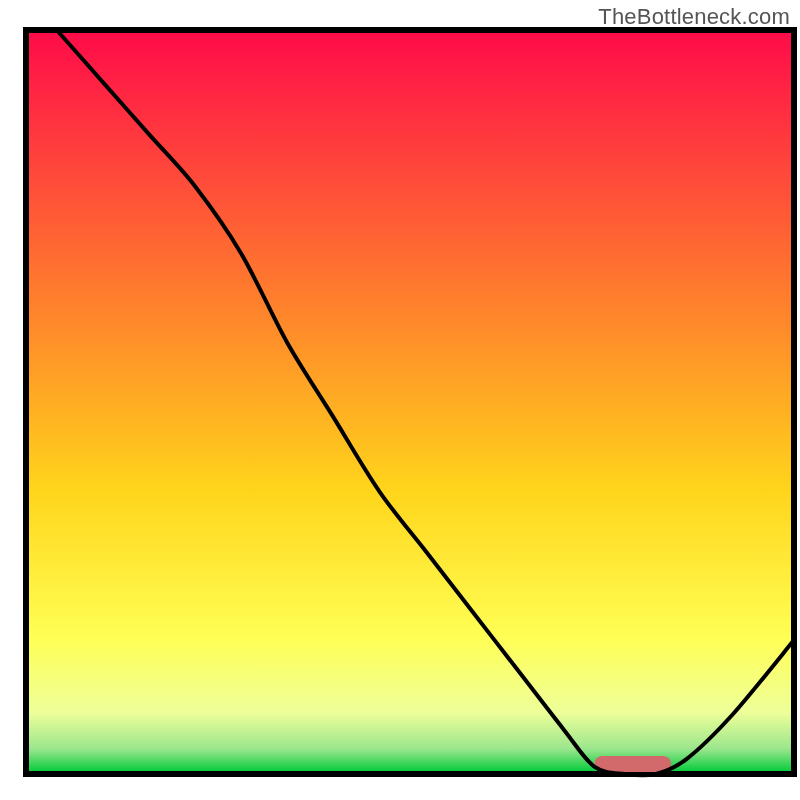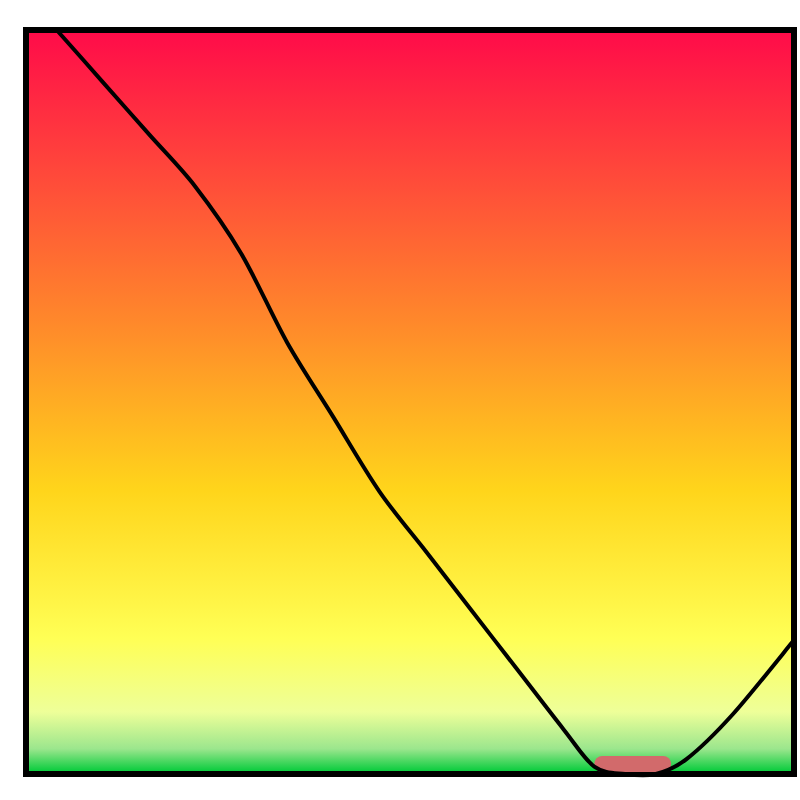--- a/index.html
+++ b/index.html
@@ -25,20 +25,21 @@
     letter-spacing: 0.2px;
   }
   svg {
     display: block;
   }
 </style>
 </head>
 <body>
 
 <div class="container">
+  <div class="watermark">TheBottleneck.com</div>
   <svg id="chart-svg" width="800" height="800" viewBox="0 0 800 800">
       <defs>
         <linearGradient id="bgGrad" x1="0" y1="0" x2="0" y2="1">
           <stop offset="0%" stop-color="#FF0C49"></stop>
           <stop offset="40%" stop-color="#FF8B2A"></stop>
           <stop offset="62%" stop-color="#FFD51B"></stop>
           <stop offset="82%" stop-color="#FFFF55"></stop>
           <stop offset="92%" stop-color="#EEFF99"></stop>
           <stop offset="97%" stop-color="#9BE68D"></stop>
           <stop offset="100%" stop-color="#0ACC3E"></stop>

